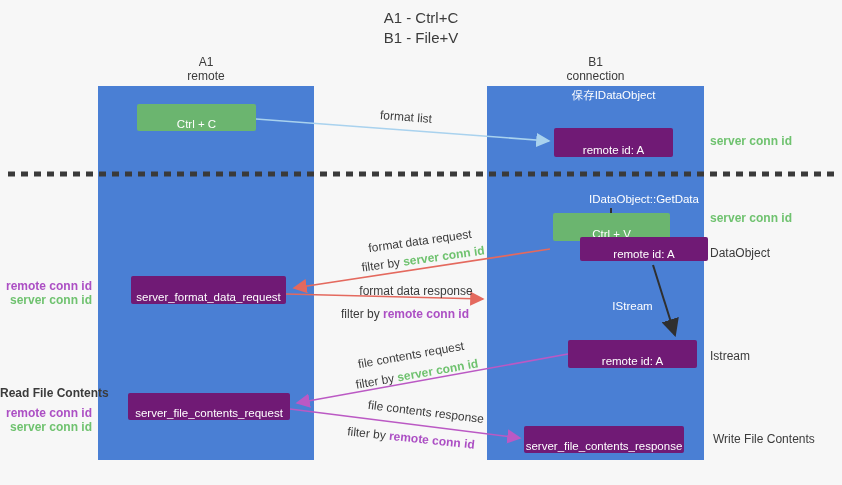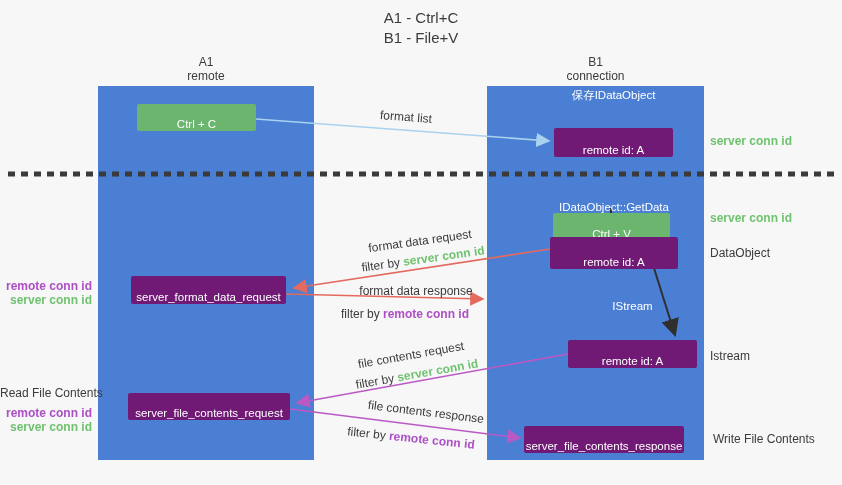--- a/index.html
+++ b/index.html
@@ -93,21 +93,21 @@
 
   <div class="box orange" style="left:554px;top:128px;width:119px;height:29px;">
     <div>保存IDataObject</div>
     <div>remote id: A</div>
   </div>
 
   <div class="box green" style="left:553px;top:181px;width:117px;height:28px;margin-top:32px;">
     <div>Ctrl + V</div>
   </div>
 
-  <div class="box orange" style="left:550px;top:237px;width:128px;height:32px;">
+  <div class="box orange" style="left:580px;top:237px;width:128px;height:24px;">
     <div>IDataObject::GetData</div>
     <div>remote id: A</div>
   </div>
 
   <div class="box orange" style="left:131px;top:276px;width:155px;height:28px;">
     <div>server_format_data_request</div>
   </div>
 
 
   <div class="box orange" style="left:568px;top:340px;width:129px;height:28px;">
@@ -146,17 +146,17 @@
   </div>
 
   <div class="side-label green-text" style="left:710px;top:134px;">server conn id</div>
   <div class="side-label green-text" style="left:710px;top:211px;">server conn id</div>
   <div class="side-label" style="left:710px;top:246px;">DataObject</div>
   <div class="side-label" style="left:710px;top:349px;">Istream</div>
   <div class="side-label" style="left:713px;top:432px;">Write File Contents</div>
 
   <div class="side-label purple-text right-align" style="left:0;top:279px;width:92px;">remote conn id</div>
   <div class="side-label green-text right-align" style="left:0;top:293px;width:92px;">server conn id</div>
-  <div class="side-label right-align" style="left:0;top:386px;width:84px;">Read File Contents</div>
+  <div class="side-label right-align" style="left:0;top:386px;width:84px;font-weight:bold;">Read File Contents</div>
   <div class="side-label purple-text right-align" style="left:0;top:406px;width:92px;">remote conn id</div>
   <div class="side-label green-text right-align" style="left:0;top:420px;width:92px;">server conn id</div>
 
 </div>
 
 </body></html>

